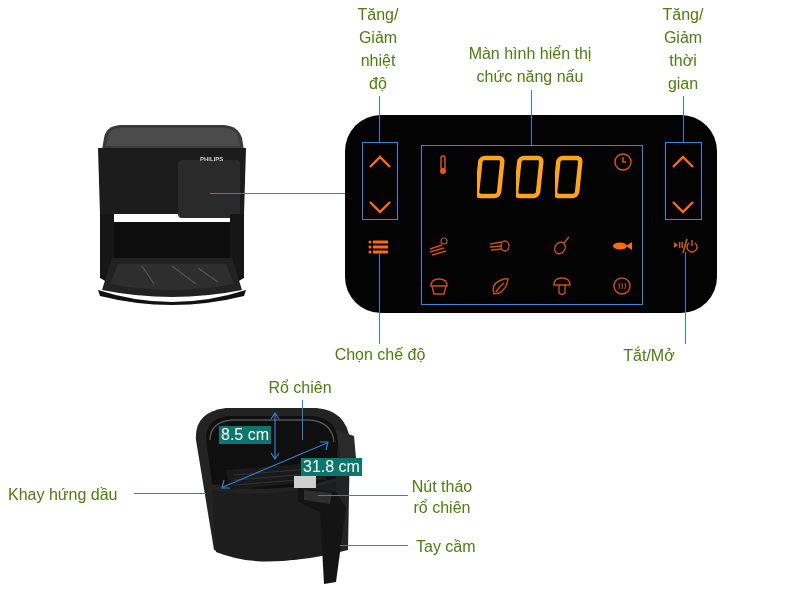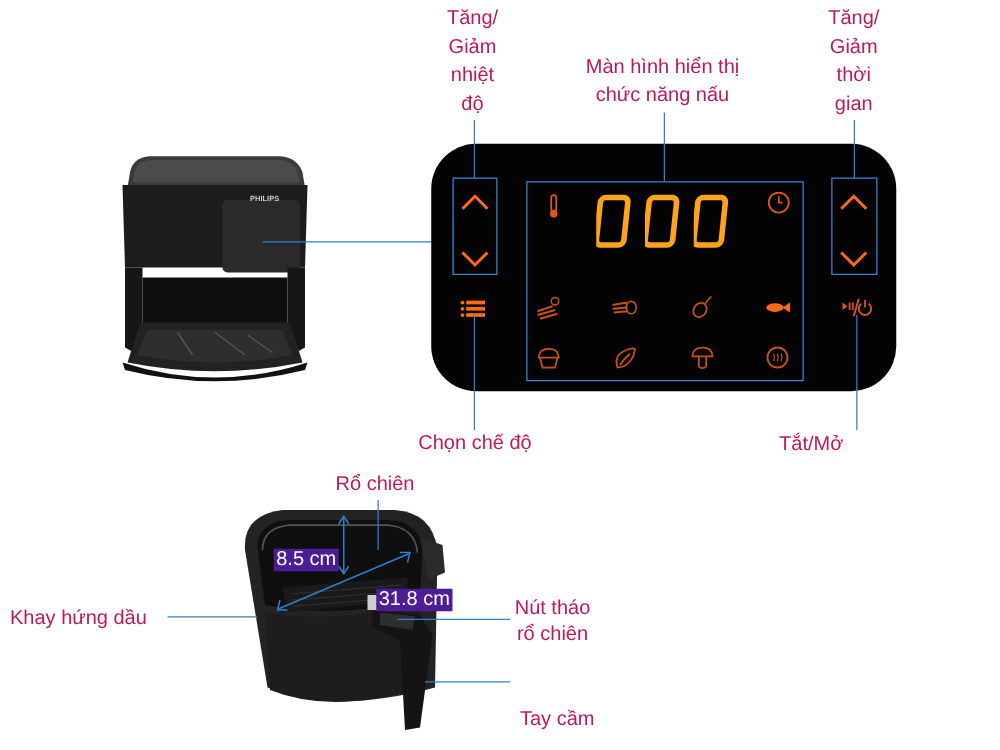--- a/index.html
+++ b/index.html
@@ -1,34 +1,34 @@
 <!DOCTYPE html>
 <html><head>
 <meta charset="utf-8">
 <style>
   * { box-sizing: border-box; margin: 0; padding: 0; }
   html, body { width: 800px; height: 600px; background: #ffffff; overflow: hidden; }
   body { position: relative; font-family: "Liberation Sans", "DejaVu Sans", sans-serif; color: #6a6a6a; }
   .abs { position: absolute; }
-  .label { font-size: 16px; line-height: 22px; color: #be185d; text-align: center; white-space: nowrap; }
+  .label { font-size: 16px; line-height: 22px; color: #4d7c0f; text-align: center; white-space: nowrap; }
   .label.left { text-align: right; }
   .label.right { }
   .vline { position: absolute; width: 1px; background: #2f7fd0; }
   .hline { position: absolute; height: 1px; background: #2f7fd0; }
 
   
   #panel { left: 345px; top: 115px; width: 372px; height: 198px; background: #030303; border-radius: 36px; }
   .hl-box { position: absolute; border: 1px solid #3b86d6; }
   .chev { position: absolute; width: 26px; height: 16px; }
   .digits { position: absolute; left: 477px; top: 155px; display: flex; gap: 9px; }
   .digit { width: 30px; height: 44px; }
   .fn-icon { position: absolute; width: 22px; height: 22px; }
 
   
-  .measure { position: absolute; background: #4c1d95; color: #ffffff; font-size: 16px; line-height: 18px; padding: 0 2px; margin-top: 13px; }
+  .measure { position: absolute; background: #0f766e; color: #ffffff; font-size: 16px; line-height: 18px; padding: 0 2px; }
 </style>
 </head>
 <body>
 
 <div class="abs" style="left:92px;top:118px;width:160px;height:190px;">
   <svg width="160" height="190" viewBox="0 0 160 190">
 
     <path d="M12 20 Q14 8 28 7 L132 7 Q146 8 150 20 L152 32 L10 32 Z" fill="#3a3a3a"></path>
     <path d="M16 18 Q18 10 30 10 L130 10 Q142 10 146 18 L148 28 L14 28 Z" fill="#4b4b4b"></path>
 
@@ -207,14 +207,14 @@
 <div class="abs label" style="left:255px;top:377px;width:90px;">Rổ chiên</div>
 <div class="vline" style="left:302px;top:400px;height:40px;"></div>
 
 <div class="abs label left" style="left:8px;top:484px;">Khay hứng dầu</div>
 <div class="hline" style="left:134px;top:493px;width:72px;"></div>
 
 <div class="abs label right" style="left:400px;top:476px;width:84px;white-space:pre-line;line-height:21px;">Nút tháo
 rổ chiên</div>
 <div class="hline" style="left:318px;top:495px;width:90px;"></div>
 
-<div class="abs label left" style="left:416px;top:536px;margin-top:29px;">Tay cầm</div>
+<div class="abs label left" style="left:416px;top:536px;">Tay cầm</div>
 <div class="hline" style="left:340px;top:545px;width:68px;"></div>
 
 </body></html>

